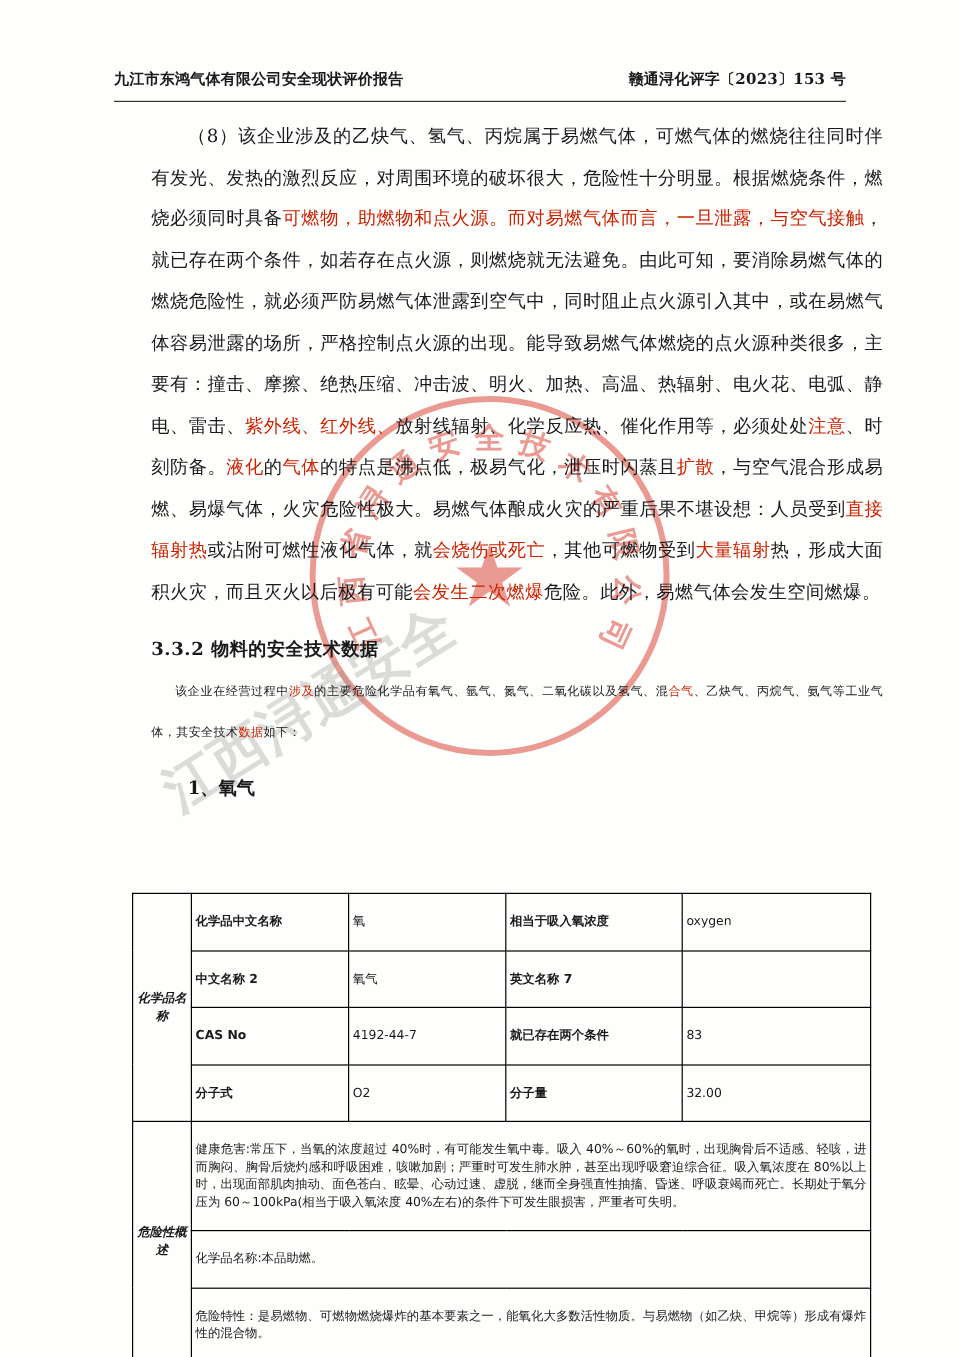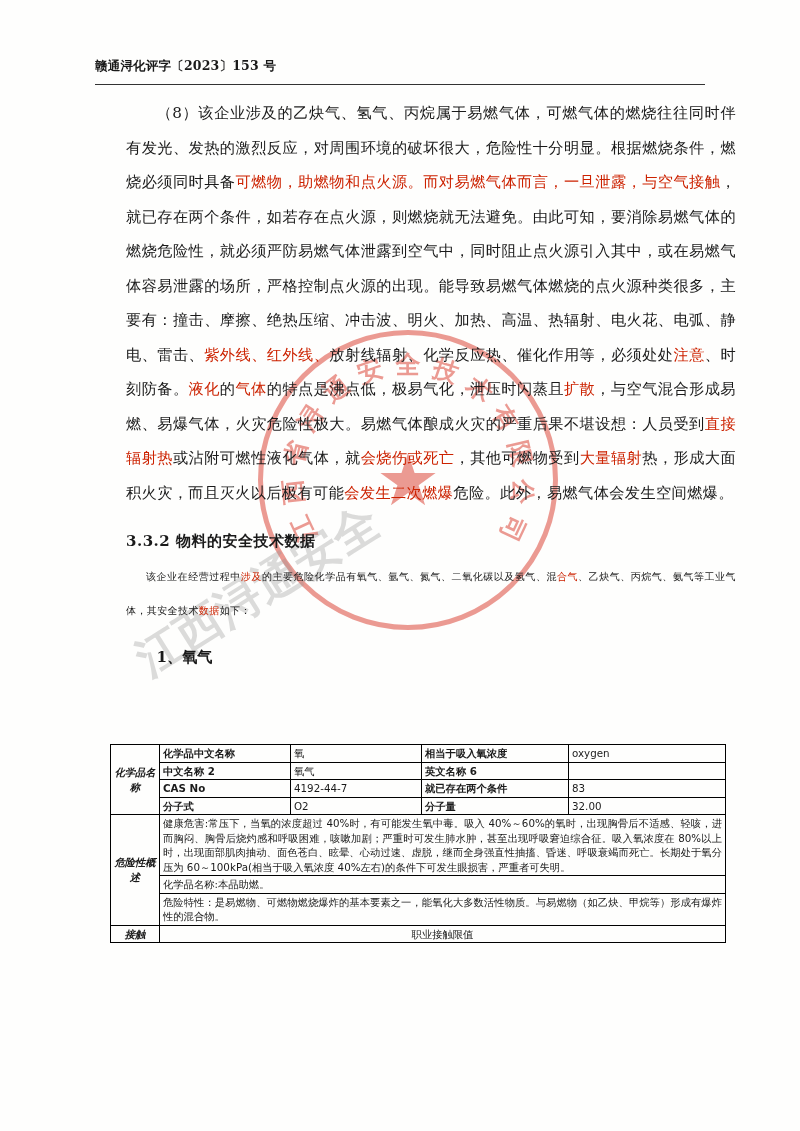--- a/index.html
+++ b/index.html
@@ -84,21 +84,21 @@
     width: 580px;
   }
   table.chem {
     border-collapse: collapse;
     width: 580px;
     table-layout: fixed;
     font-family: "DejaVu Sans", "Liberation Sans", sans-serif;
   }
   table.chem td {
     border: 1px solid #000;
-    padding: 1px 3px;
+    padding: 16px 3px;
     font-size: 10.3px;
     line-height: 14.5px;
     vertical-align: middle;
   }
   td.rowlabel {
     width: 42px;
     text-align: center;
     font-weight: bold;
     font-size: 11px;
     line-height: 15px;
@@ -181,20 +181,21 @@
     pointer-events: none;
     font-family: "DejaVu Sans", "Liberation Sans", sans-serif;
   }
 </style>
 </head>
 <body>
 
 <div class="page">
 
   <div class="header">
+    <span>九江市东鸿气体有限公司安全现状评价报告</span>
     <span>赣通浔化评字〔2023〕153 号</span>
   </div>
 
   <div class="stamp">
     <div class="ring"></div>
     <div class="star">★</div>
     <div class="stamp-text" id="stamp-text">
         <span style="transform: translate(-50%, -132px) rotate(-115deg); transform-origin: 50% 132px;">江</span>
         <span style="transform: translate(-50%, -132px) rotate(-95.8333deg); transform-origin: 50% 132px;">西</span>
         <span style="transform: translate(-50%, -132px) rotate(-76.6667deg); transform-origin: 50% 132px;">省</span>
@@ -225,21 +226,21 @@
           <tr>
             <td class="rowlabel" rowspan="4">化学品名称</td>
             <td class="k c1">化学品中文名称</td>
             <td class="c2">氧</td>
             <td class="k c3">相当于吸入氧浓度</td>
             <td class="c4">oxygen</td>
           </tr>
           <tr>
             <td class="k c1">中文名称 2</td>
             <td class="c2">氧气</td>
-            <td class="k c3">英文名称 6</td>
+            <td class="k c3">英文名称 7</td>
             <td class="c4"></td>
           </tr>
           <tr>
             <td class="k c1">CAS No</td>
             <td class="c2">4192-44-7</td>
             <td class="k c3">就已存在两个条件</td>
             <td class="c4">83</td>
           </tr>
           <tr>
             <td class="k c1">分子式</td>

